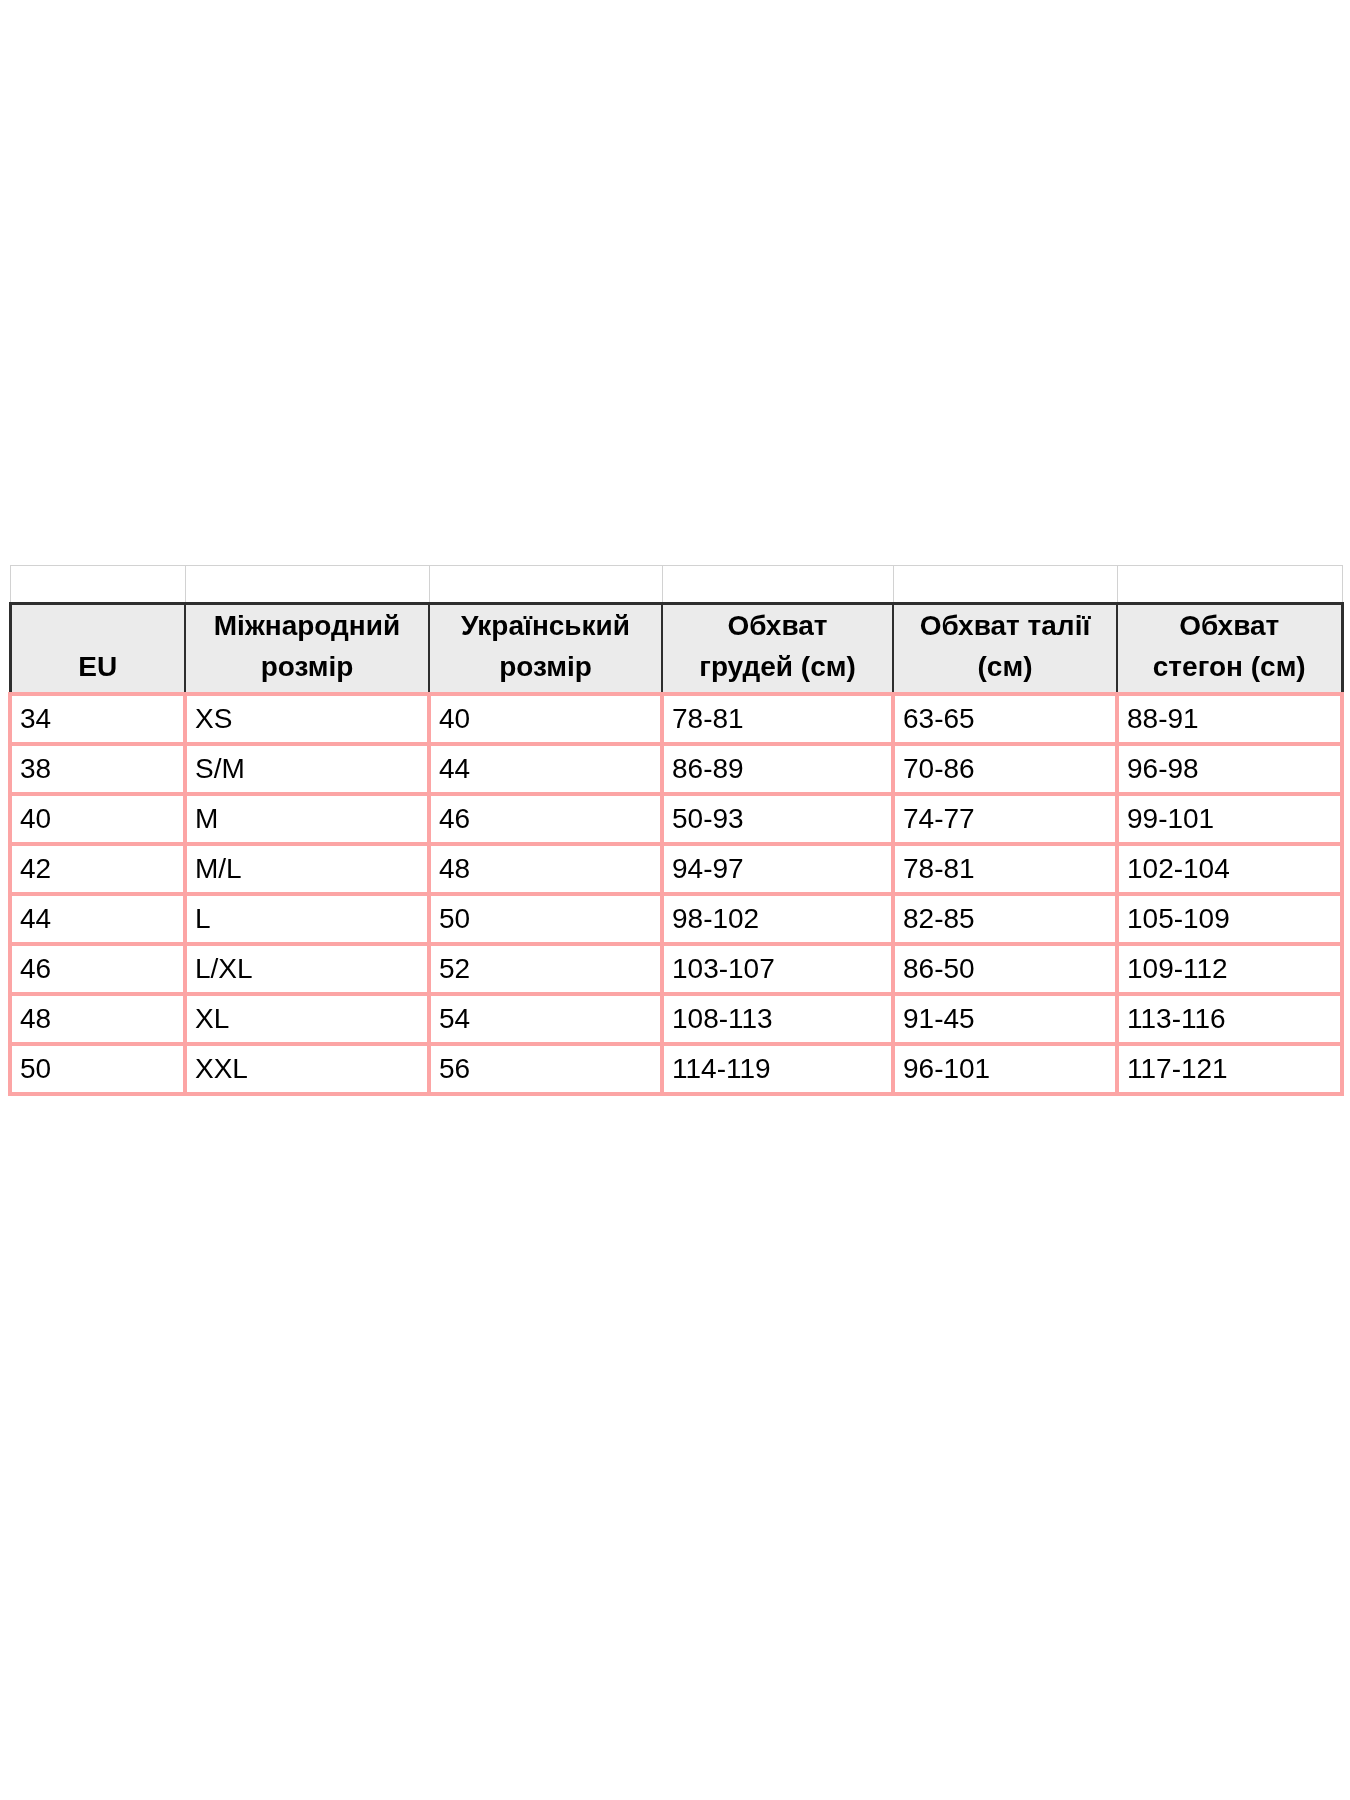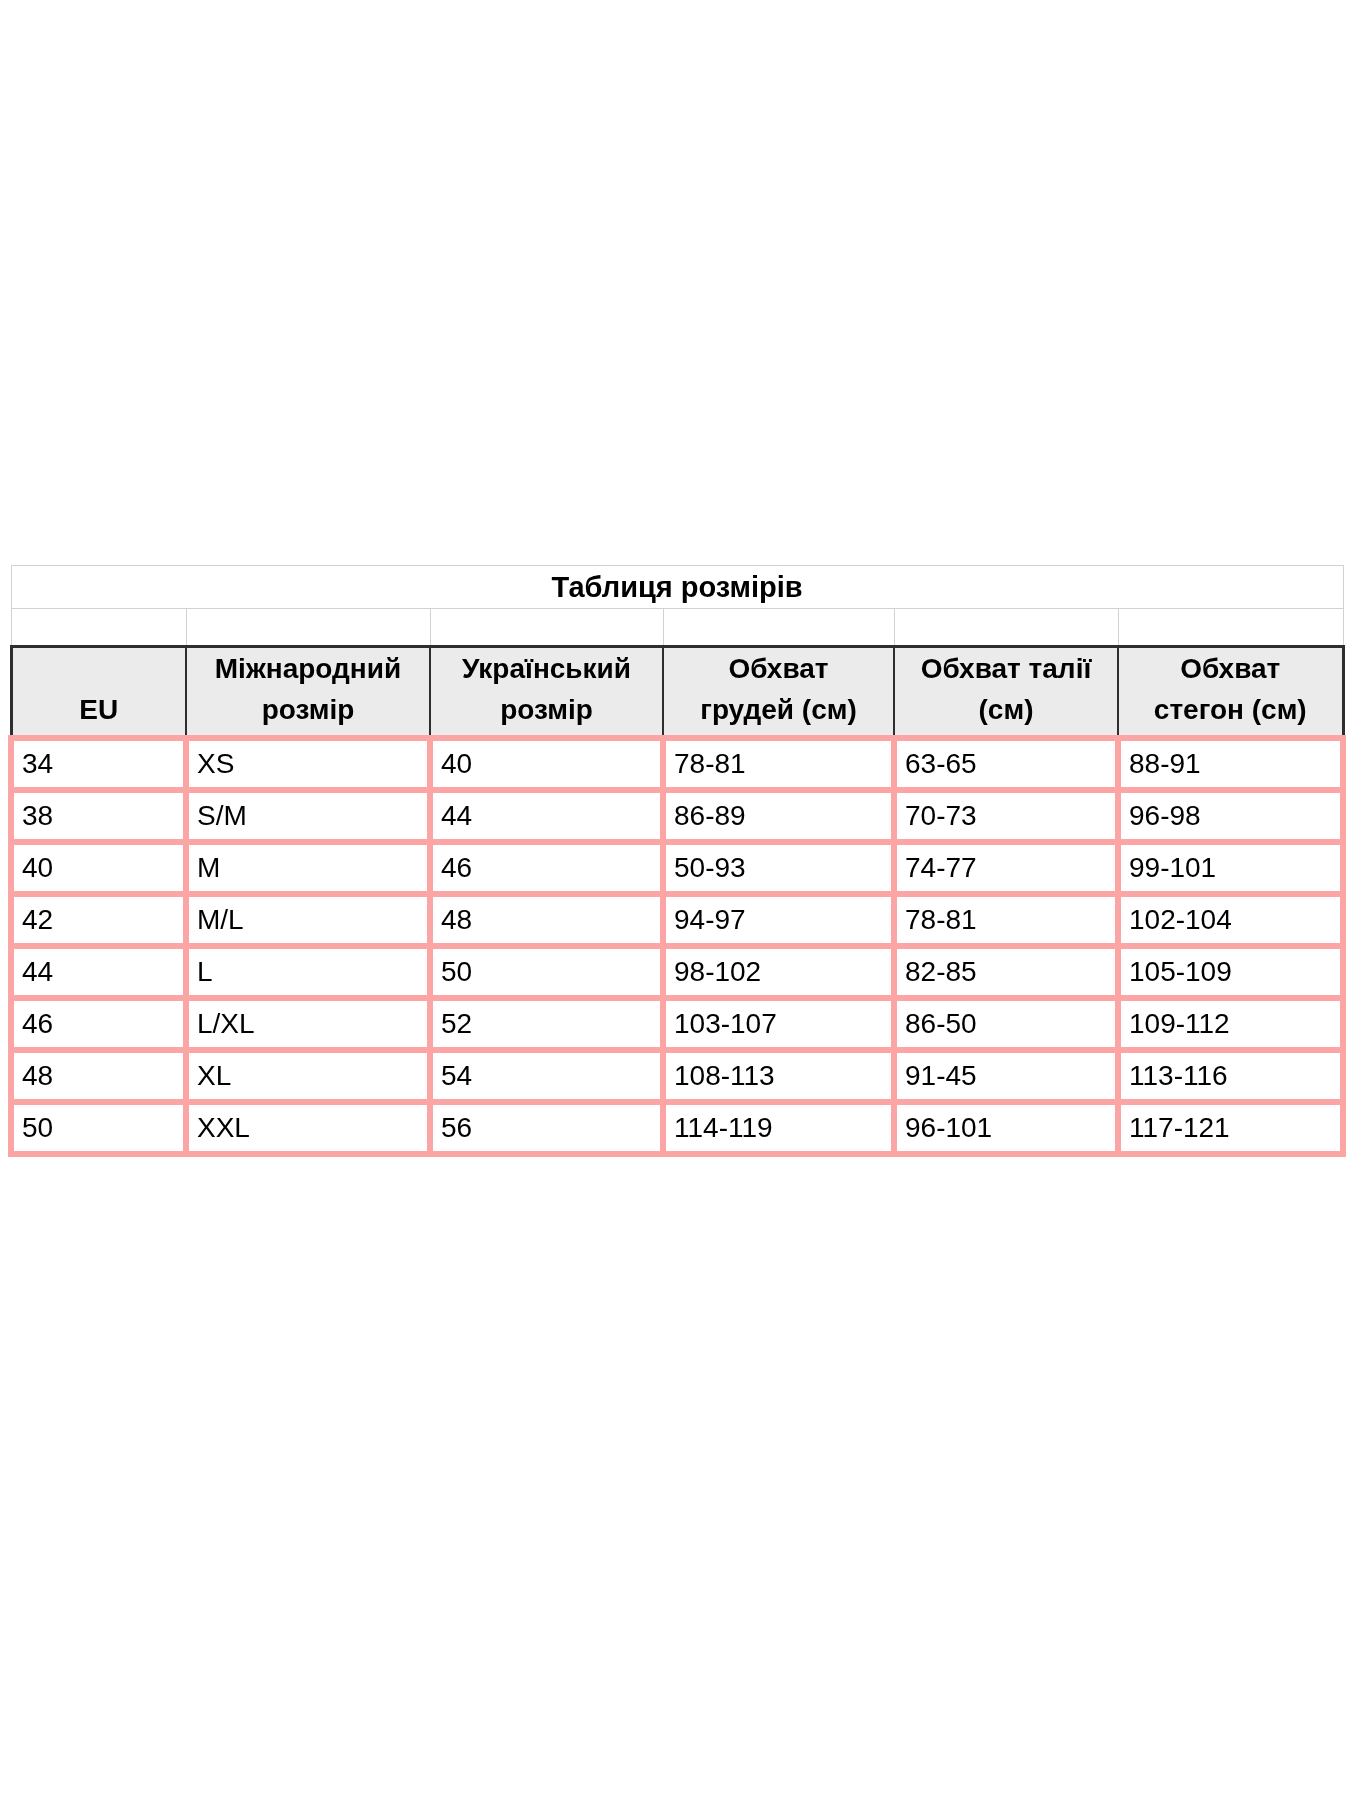--- a/index.html
+++ b/index.html
@@ -51,21 +51,21 @@
     font-size: 28px;
     font-weight: bold;
     line-height: 41px;
     white-space: pre-line;
     padding: 0 4px 5px 4px;
   }
   th.col-header:first-child { border-left-width: 3px; }
   th.col-header:last-child  { border-right-width: 3px; }
   
   td.data-cell {
-    border: 6px solid #fca5a5;
+    border: 4px solid #fca5a5;
     height: 45px;
     text-align: left;
     vertical-align: middle;
     font-size: 28px;
     line-height: 32px;
     padding: 0 0 1px 8px;
     overflow: hidden;
     white-space: nowrap;
     margin-top: 34px;
   }
@@ -77,23 +77,20 @@
   <table class="size-table">
     <colgroup>
       <col style="width:175px">
       <col style="width:244px">
       <col style="width:233px">
       <col style="width:231px">
       <col style="width:224px">
       <col style="width:225px">
     </colgroup>
     <tbody>
-      <tr>
-        <td class="title-cell" colspan="6">Таблиця розмірів</td>
-      </tr>
       <tr class="spacer-row">
         <td></td>
         <td></td>
         <td></td>
         <td></td>
         <td></td>
         <td></td>
       </tr>
       <tr>
         <th class="col-header">EU</th>
@@ -114,21 +111,21 @@
         <td class="data-cell">40</td>
         <td class="data-cell">78-81</td>
         <td class="data-cell">63-65</td>
         <td class="data-cell">88-91</td>
       </tr>
       <tr>
         <td class="data-cell">38</td>
         <td class="data-cell">S/M</td>
         <td class="data-cell">44</td>
         <td class="data-cell">86-89</td>
-        <td class="data-cell">70-73</td>
+        <td class="data-cell">70-86</td>
         <td class="data-cell">96-98</td>
       </tr>
       <tr>
         <td class="data-cell">40</td>
         <td class="data-cell">M</td>
         <td class="data-cell">46</td>
         <td class="data-cell">50-93</td>
         <td class="data-cell">74-77</td>
         <td class="data-cell">99-101</td>
       </tr>

